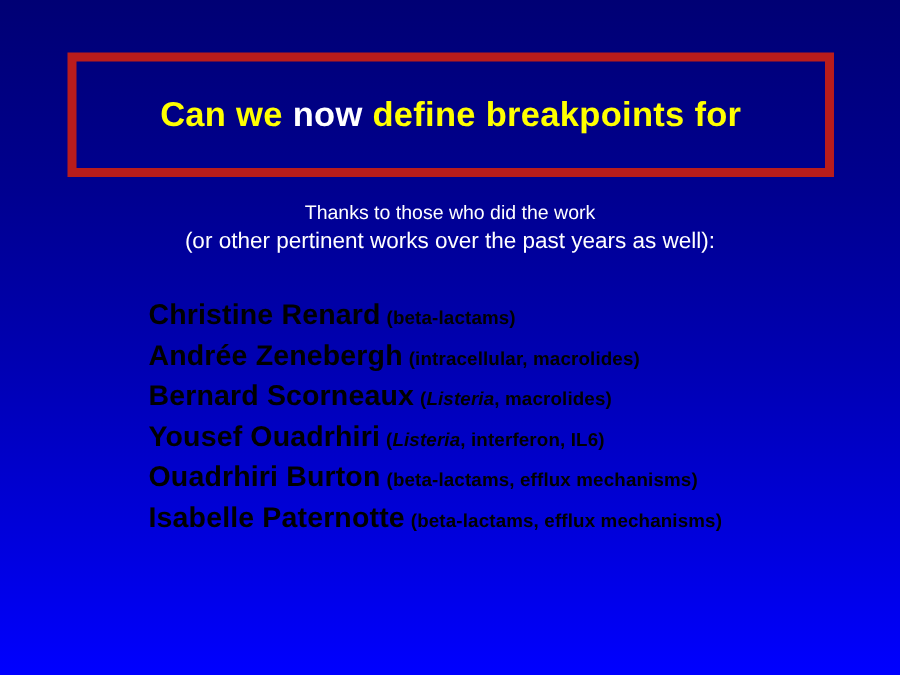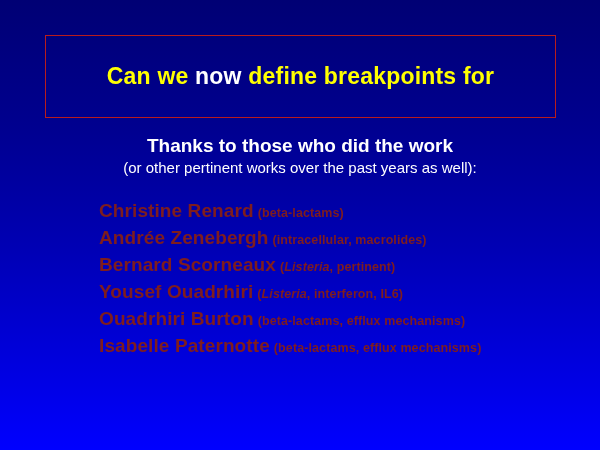--- a/index.html
+++ b/index.html
@@ -20,21 +20,21 @@
     height: 450px;
   }
 
   
   .title-box {
     position: absolute;
     left: 45px;
     top: 35px;
     width: 511px;
     height: 83px;
-    border: 1px solid #b91c1c;
+    border: 6px solid #b91c1c;
     box-sizing: border-box;
     display: flex;
     flex-direction: row;
     align-items: center;
     justify-content: center;
   }
   .title-line {
     font-size: 23px;
     font-weight: bold;
     color: #ffff00;
@@ -50,22 +50,22 @@
   
   .subtitle {
     position: absolute;
     left: 0;
     top: 134px;
     width: 600px;
     text-align: center;
     color: #ffffff;
   }
   .subtitle-line1 {
-    font-size: 19px;
-    font-weight: bold;
+    font-size: 13px;
+    font-weight: normal;
     line-height: 1.28;
     white-space: nowrap;
   }
   .subtitle-line2 {
     font-size: 15px;
     font-weight: normal;
     line-height: 1.3;
     white-space: nowrap;
   }
 
@@ -74,21 +74,21 @@
     position: absolute;
     left: 99px;
     top: 200px;
     width: 490px;
   }
   .person-row {
     height: 27px;
     display: flex;
     align-items: baseline;
     white-space: nowrap;
-    color: #7f1d1d;
+    color: #000000;
   }
   .person-name {
     font-size: 19px;
     font-weight: bold;
     letter-spacing: 0.1px;
   }
   .person-topics {
     font-size: 12.5px;
     font-weight: bold;
     margin-left: 4px;
@@ -123,21 +123,21 @@
     </div>
 
 
     <div class="person-row">
       <span class="person-name">Andrée Zenebergh</span>
       <span class="person-topics"><span>(intracellular, macrolides)</span><span class="ital"></span><span></span></span>
     </div>
 
     <div class="person-row">
       <span class="person-name">Bernard Scorneaux</span>
-      <span class="person-topics"><span>(</span><span class="ital">Listeria</span><span>, pertinent)</span></span>
+      <span class="person-topics"><span>(</span><span class="ital">Listeria</span><span>, macrolides)</span></span>
     </div>
 
     <div class="person-row">
       <span class="person-name">Yousef Ouadrhiri</span>
       <span class="person-topics"><span>(</span><span class="ital">Listeria</span><span>, interferon, IL6)</span></span>
     </div>
 
     <div class="person-row">
       <span class="person-name">Ouadrhiri Burton</span>
       <span class="person-topics"><span>(beta-lactams, efflux mechanisms)</span><span class="ital"></span><span></span></span>

